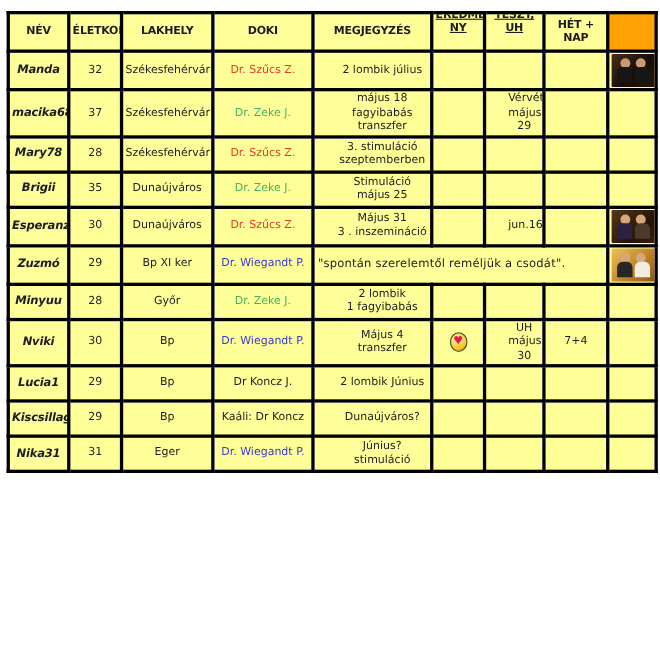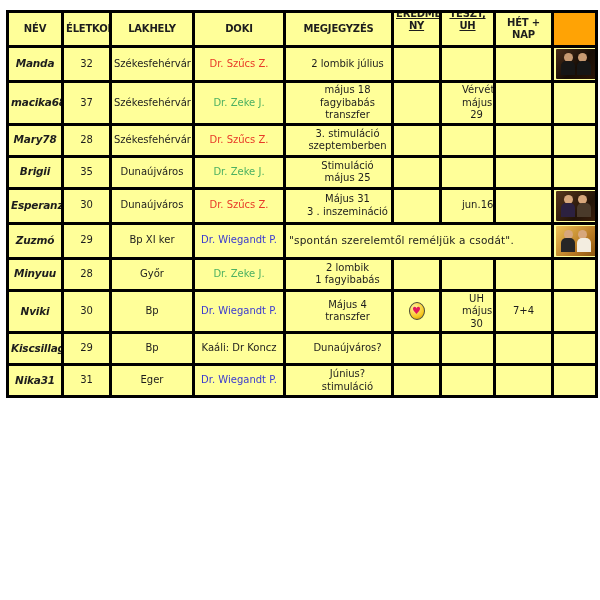--- a/index.html
+++ b/index.html
@@ -204,20 +204,31 @@
           <td class="doc" style="color: rgb(58, 58, 208);">Dr. Wiegandt P.</td>
           <td class="note">Május 4
 transzfer</td>
           <td><span class="heart">♥</span></td>
           <td class="tuh">UH
 május 30</td>
           <td>7+4</td>
           <td class="photocell"></td>
         </tr>
         <tr>
+          <td class="name">Lucia1</td>
+          <td>29</td>
+          <td>Bp</td>
+          <td class="doc" style="color: rgb(29, 29, 29);">Dr Koncz J.</td>
+          <td class="note">2 lombik Június</td>
+          <td></td>
+          <td class="tuh"></td>
+          <td></td>
+          <td class="photocell"></td>
+        </tr>
+        <tr>
           <td class="name">Kiscsillag</td>
           <td>29</td>
           <td>Bp</td>
           <td class="doc" style="color: rgb(29, 29, 29);">Kaáli: Dr Koncz</td>
           <td class="note">Dunaújváros?</td>
           <td></td>
           <td class="tuh"></td>
           <td></td>
           <td class="photocell"></td>
         </tr>

